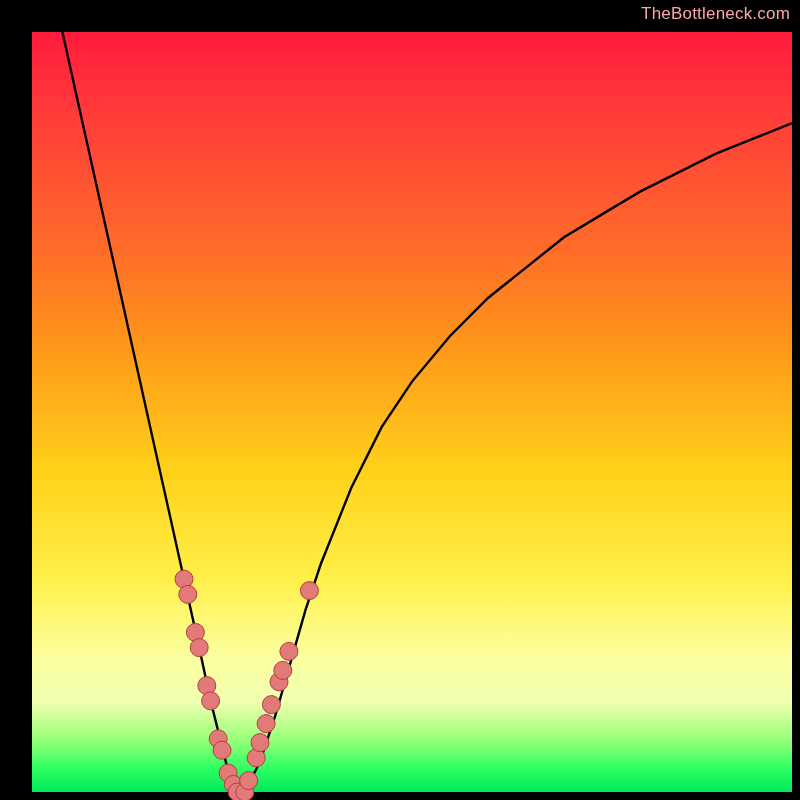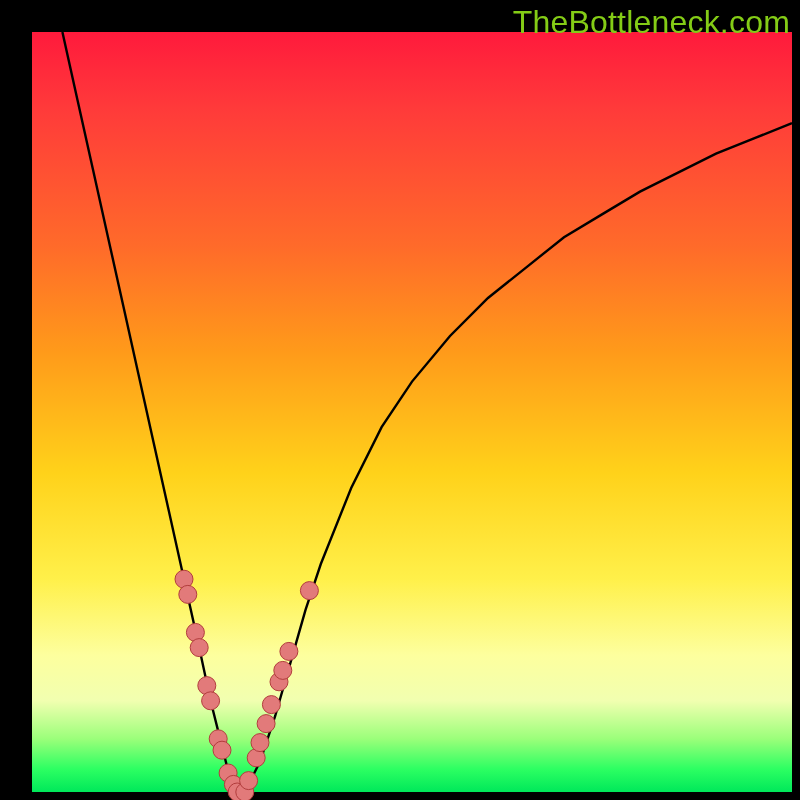--- a/index.html
+++ b/index.html
@@ -35,22 +35,22 @@
       #f1ffb0 88%,
       #9bff7a 93%,
       #2cff62 97%,
       #00e85a 100%
     );
   }
   .watermark {
     position: absolute;
     top: 4px;
     right: 10px;
-    color: #84cc16;
-    font-size: 32px;
+    color: #fca5a5;
+    font-size: 17px;
     font-weight: 500;
     letter-spacing: 0.2px;
     user-select: none;
   }
   svg.curve {
     position: absolute;
     left: 32px;
     top: 32px;
     width: 760px;
     height: 760px;

